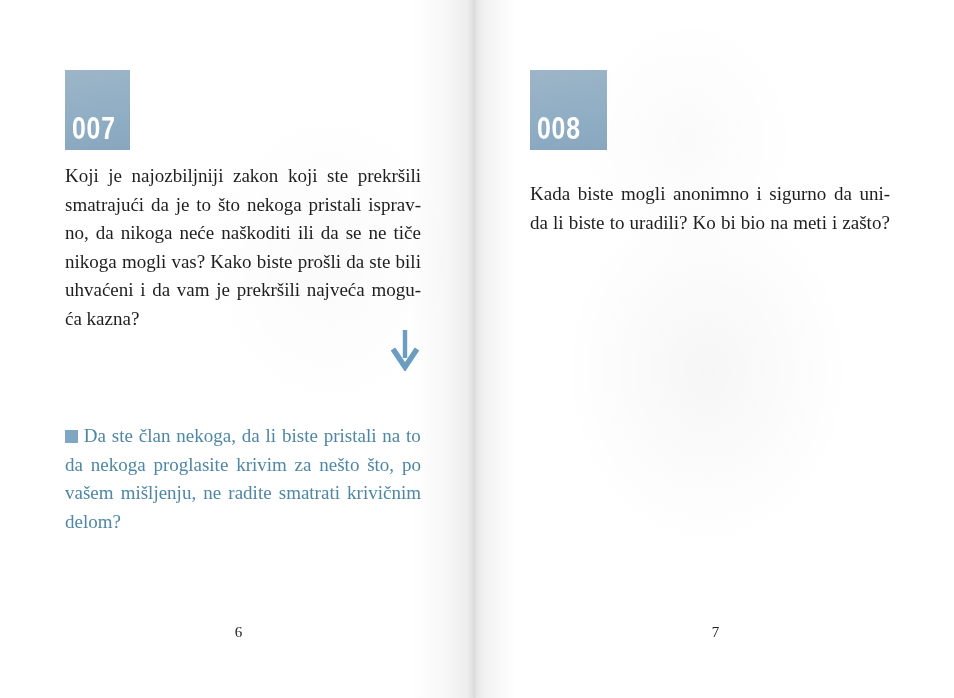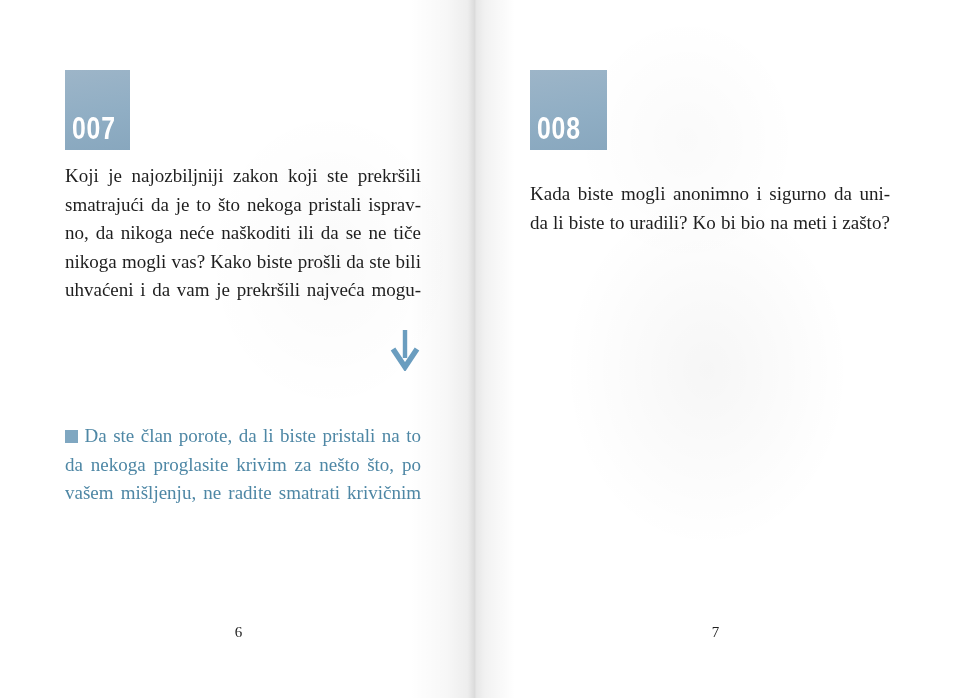--- a/index.html
+++ b/index.html
@@ -180,36 +180,37 @@
       <div class="tline just">
         <span>uhvaćeni</span>
         <span>i</span>
         <span>da</span>
         <span>vam</span>
         <span>je</span>
         <span>prekršili</span>
         <span>najveća</span>
         <span>mogu-</span>
       </div>
+      <div class="tline">ća kazna?</div>
     </div>
 
   <div class="arrow-wrap">
     <svg width="30" height="42" viewBox="0 0 30 42" xmlns="http://www.w3.org/2000/svg">
       <rect x="12.8" y="1" width="4.4" height="28" fill="#6a9dbf"></rect>
       <path d="M3 20 L15 38 L27 20" fill="none" stroke="#6a9dbf" stroke-width="5.5"></path>
     </svg>
   </div>
 
   <div class="para followup">
       <div class="tline just">
         <span class="bullet"></span>
         <span>Da</span>
         <span>ste</span>
         <span>član</span>
-        <span>porote,</span>
+        <span>nekoga,</span>
         <span>da</span>
         <span>li</span>
         <span>biste</span>
         <span>pristali</span>
         <span>na</span>
         <span>to</span>
       </div>
       <div class="tline just">
         <span>da</span>
         <span>nekoga</span>
@@ -221,20 +222,21 @@
         <span>po</span>
       </div>
       <div class="tline just">
         <span>vašem</span>
         <span>mišljenju,</span>
         <span>ne</span>
         <span>radite</span>
         <span>smatrati</span>
         <span>krivičnim</span>
       </div>
+      <div class="tline">delom?</div>
     </div>
 
   <div class="pagenum">6</div>
 </div>
 
 <div class="page page-right">
   <div class="badge">
     <div class="num">008</div>
   </div>
 

